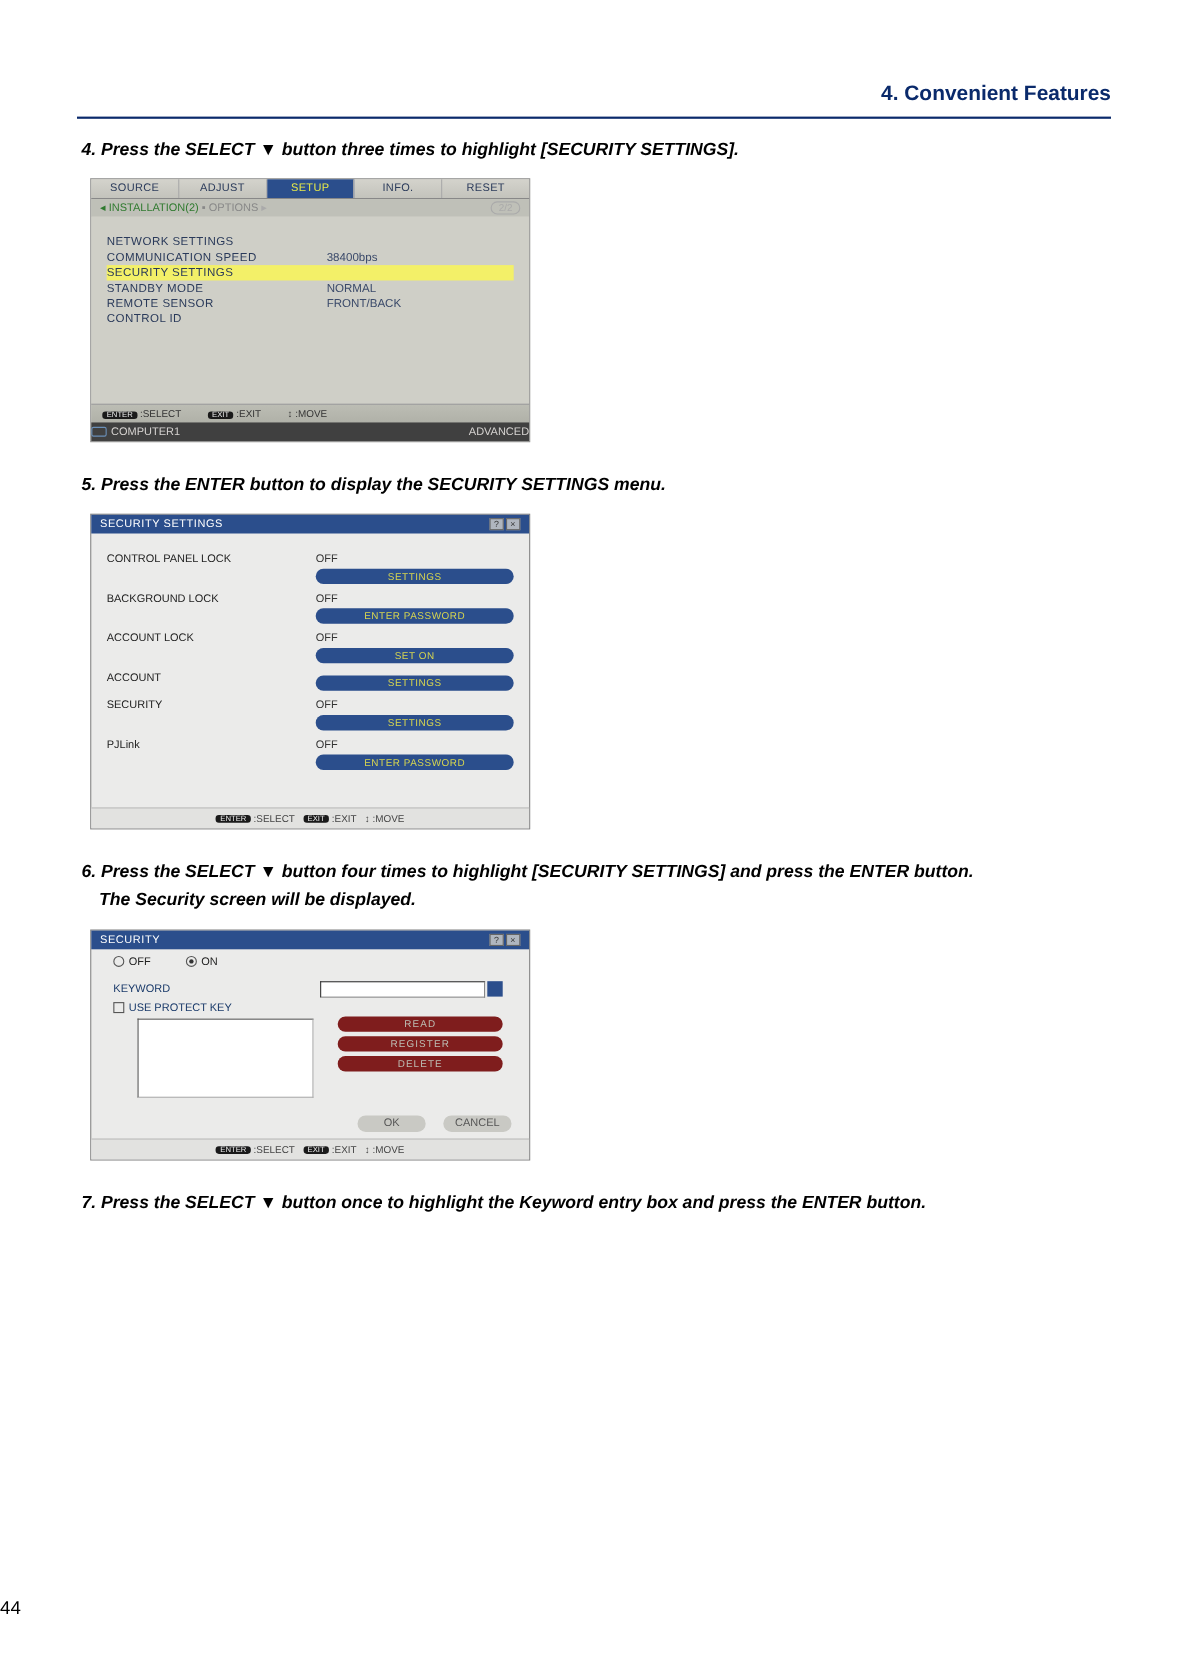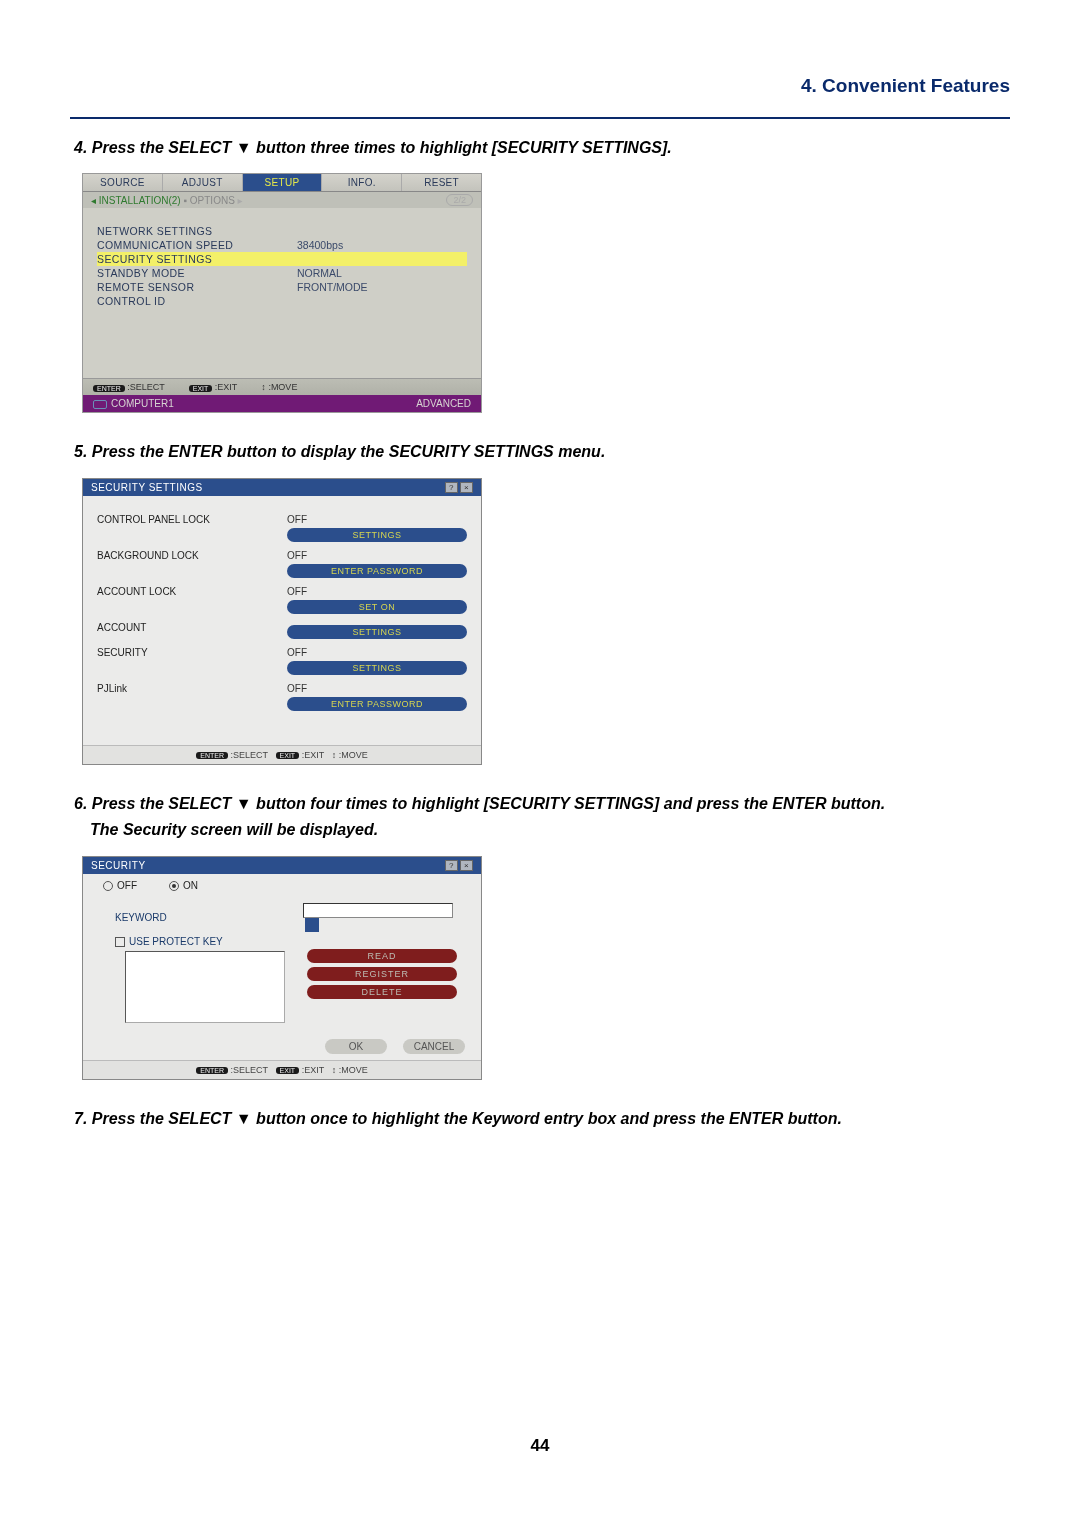--- a/index.html
+++ b/index.html
@@ -8,21 +8,21 @@
     height: 1524px;
     background: #fff;
     font-family: Arial, Helvetica, sans-serif;
     position: relative;
   }
   .page {
     padding: 75px 70px 0 70px;
   }
   .header {
     border-bottom: 2px solid #0a2a6b;
-    padding-bottom: 20px;
+    padding-bottom: 9px;
     text-align: right;
     font-weight: bold;
     font-size: 19px;
     color: #0a2a6b;
     margin-bottom: 18px;
   }
   .instruction {
     font-style: italic;
     font-weight: bold;
     font-size: 16px;
@@ -103,25 +103,25 @@
   .key-pill {
     background: #1a1a1a;
     color: #eee;
     padding: 0 4px;
     border-radius: 3px;
     font-size: 7px;
     display: inline-block;
     vertical-align: middle;
   }
   .osd-footer2 {
-    background: #701a75;
+    background: #404040;
     color: #d7d4d2;
     display: flex;
     justify-content: space-between;
-    padding: 3px 10px;
+    padding: 3px 0;
     font-size: 10px;
   }
   .src-icon {
     display: inline-block;
     width: 14px;
     height: 9px;
     border: 1px solid #6a8fb8;
     border-radius: 2px;
     margin-right: 4px;
     vertical-align: middle;
@@ -191,21 +191,20 @@
     position: relative;
   }
   .radio.sel::after {
     content: "";
     width: 4px; height: 4px; background: #333; border-radius: 50%;
     position: absolute; top: 2px; left: 2px;
   }
   .d3-row {
     display: flex; padding: 2px 14px 2px 20px; font-size: 10px; color: #1a3a6a;
     align-items: center;
-    margin-left: 12px;
   }
   .d3-l { width: 188px; }
   .d3-r { flex: 1; }
   .chk {
     width: 10px; height: 10px; border: 1px solid #555;
     display: inline-block; vertical-align: middle; margin-right: 4px;
   }
   .disabled { color: #aaa; }
   .input-box {
     border: 1px inset #888; background: #fff; height: 15px; width: 150px;
@@ -239,24 +238,24 @@
     display: flex; justify-content: flex-end; gap: 16px;
     padding: 16px 16px 6px 0;
   }
   .okc-btn {
     background: #c9c9c4; border-radius: 10px; width: 62px;
     text-align: center; padding: 2px 0; color: #555; font-size: 10px;
   }
 
   .page-num {
     position: absolute;
-    bottom: 68px;
+    bottom: 52px;
     width: 100%;
-    text-align: center;
-    font-weight: bold;
+    text-align: left;
+    font-weight: normal;
     font-size: 17px;
   }
 </style>
 </head>
 <body>
 
 <div class="page">
   <div class="header">4. Convenient Features</div>
 
   <div class="instruction">4.  Press the SELECT ▼ button three times to highlight [SECURITY SETTINGS].</div>
@@ -292,21 +291,21 @@
         <div class="osd-row highlight">
             <span class="osd-label">SECURITY SETTINGS</span>
             <span class="osd-value"></span>
           </div>
         <div class="osd-row">
             <span class="osd-label">STANDBY MODE</span>
             <span class="osd-value">NORMAL</span>
           </div>
         <div class="osd-row">
             <span class="osd-label">REMOTE SENSOR</span>
-            <span class="osd-value">FRONT/MODE</span>
+            <span class="osd-value">FRONT/BACK</span>
           </div>
         <div class="osd-row">
             <span class="osd-label">CONTROL ID</span>
             <span class="osd-value"></span>
           </div>
       </div>
       <div class="osd-footer">
         <span><span class="key-pill">ENTER</span> <span>:SELECT</span></span>
         <span><span class="key-pill">EXIT</span> <span>:EXIT</span></span>
         <span><span>↕</span> <span>:MOVE</span></span>

